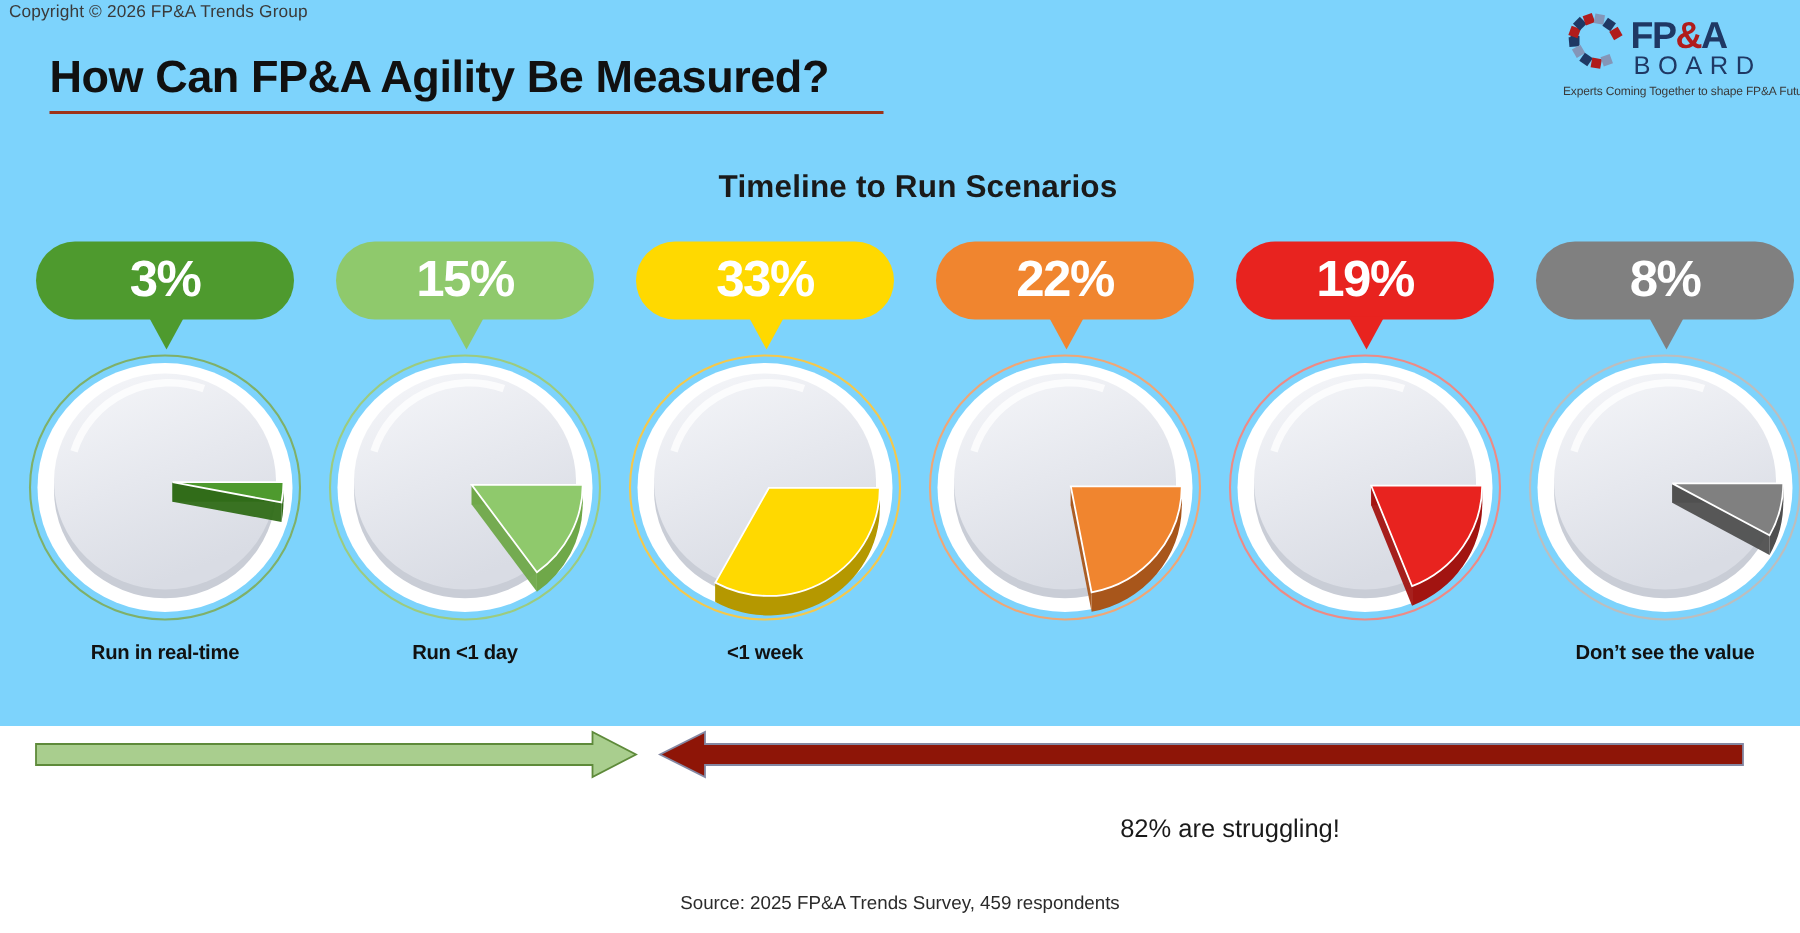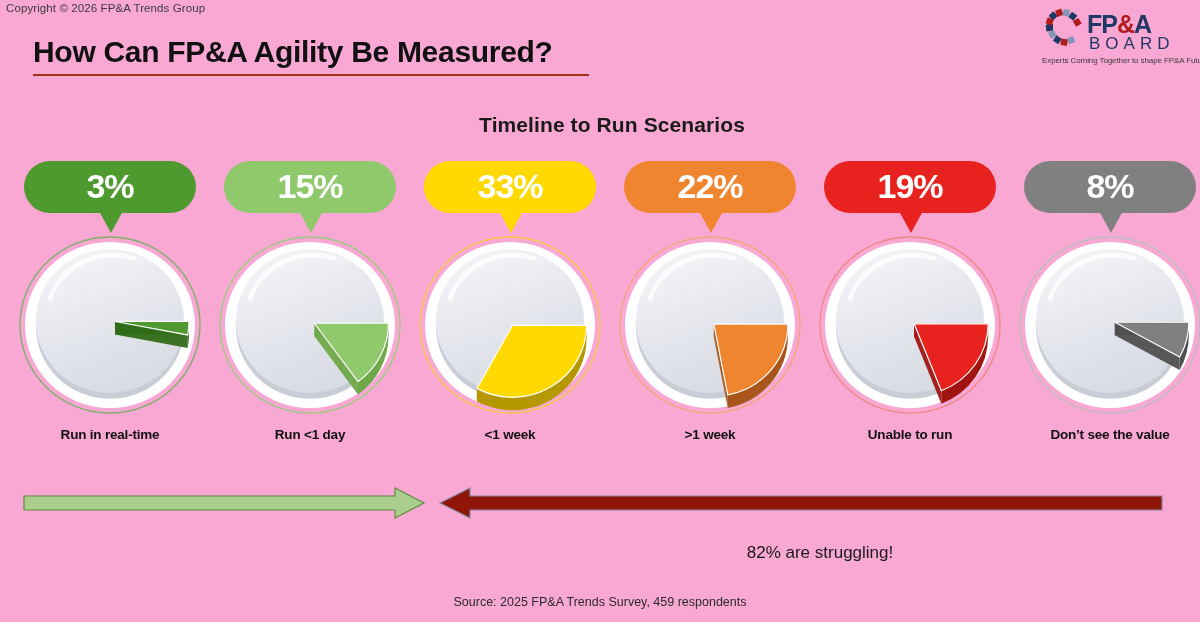--- a/index.html
+++ b/index.html
@@ -2,21 +2,21 @@
 <html><head>
 <meta charset="utf-8">
 <style>
   * { box-sizing: border-box; margin: 0; padding: 0; }
   html, body {
     width: 1200px; height: 622px;
     background: #ffffff;
     font-family: "Liberation Sans", sans-serif;
     overflow: hidden;
   }
-  .slide { position: relative; width: 1200px; height: 622px; background: #f9a8d4; }
+  .slide { position: relative; width: 1200px; height: 484px; background: #7dd3fc; }
 
   
   .copyright {
     position: absolute; left: 6px; top: 2px;
     font-size: 11.5px; color: #3a3a3a; letter-spacing: .1px;
     font-family: "Liberation Sans", sans-serif;
   }
   .title {
     position: absolute; left: 33px; top: 35px;
     font-size: 30px; font-weight: bold; color: #111; letter-spacing: -.3px;
@@ -280,21 +280,20 @@
             <ellipse cx="100" cy="88" rx="74" ry="72" fill="url(#g3)"></ellipse>
             <path d="M 39.32 67.84 A 66.60000000000001 64.8 0 0 1 125.9 26.08" fill="none" stroke="#ffffff" stroke-width="5" opacity="0.75"></path>
             <g transform="translate(3.8525662138789456,3.1871199487434487)">
               <path d="M 174 88 A 74 72 0 0 1 113.86621727934362 158.7246820524656 L 113.86621727934362 171.7246820524656 A 74 72 0 0 0 174 101 Z" fill="#A8561B"></path>
               <path d="M 100 88 L 174 88 L 174 101 L 100 101 Z" fill="#A8561B" opacity="0.85"></path>
               <path d="M 100 88 L 113.86621727934362 158.7246820524656 L 113.86621727934362 171.7246820524656 L 100 101 Z" fill="#A8561B" opacity="0.95"></path>
               <path d="M 100 88 L 174 88 A 74 72 0 0 1 113.86621727934362 158.7246820524656 Z" fill="url(#sl3)" stroke="#ffffff" stroke-width="1.2"></path>
             </g>
           </svg>
         </div>
-        <div class="caption">&gt;1 week</div>
       </div>
       <div class="col" style="left: 810px;">
         <div class="badge-wrap">
           <div class="badge" style="background: rgb(232, 35, 31);">
             <div class="badge-text">19%</div>
           </div>
           <div class="badge-tail" style="border-top-color: rgb(232, 35, 31);"></div>
         </div>
         <div class="pie-wrap">
           <svg class="pie-svg" width="200" height="190" viewBox="0 0 200 190">
@@ -315,21 +314,20 @@
             <ellipse cx="100" cy="88" rx="74" ry="72" fill="url(#g4)"></ellipse>
             <path d="M 39.32 67.84 A 66.60000000000001 64.8 0 0 1 125.9 26.08" fill="none" stroke="#ffffff" stroke-width="5" opacity="0.75"></path>
             <g transform="translate(4.1354028713728095,2.8104168892606527)">
               <path d="M 174 88 A 74 72 0 0 1 127.24121689866617 154.9439069839541 L 127.24121689866617 167.9439069839541 A 74 72 0 0 0 174 101 Z" fill="#A21411"></path>
               <path d="M 100 88 L 174 88 L 174 101 L 100 101 Z" fill="#A21411" opacity="0.85"></path>
               <path d="M 100 88 L 127.24121689866617 154.9439069839541 L 127.24121689866617 167.9439069839541 L 100 101 Z" fill="#A21411" opacity="0.95"></path>
               <path d="M 100 88 L 174 88 A 74 72 0 0 1 127.24121689866617 154.9439069839541 Z" fill="url(#sl4)" stroke="#ffffff" stroke-width="1.2"></path>
             </g>
           </svg>
         </div>
-        <div class="caption">Unable to run</div>
       </div>
       <div class="col" style="left: 1010px;">
         <div class="badge-wrap">
           <div class="badge" style="background: rgb(128, 128, 128);">
             <div class="badge-text">8%</div>
           </div>
           <div class="badge-tail" style="border-top-color: rgb(128, 128, 128);"></div>
         </div>
         <div class="pie-wrap">
           <svg class="pie-svg" width="200" height="190" viewBox="0 0 200 190">

